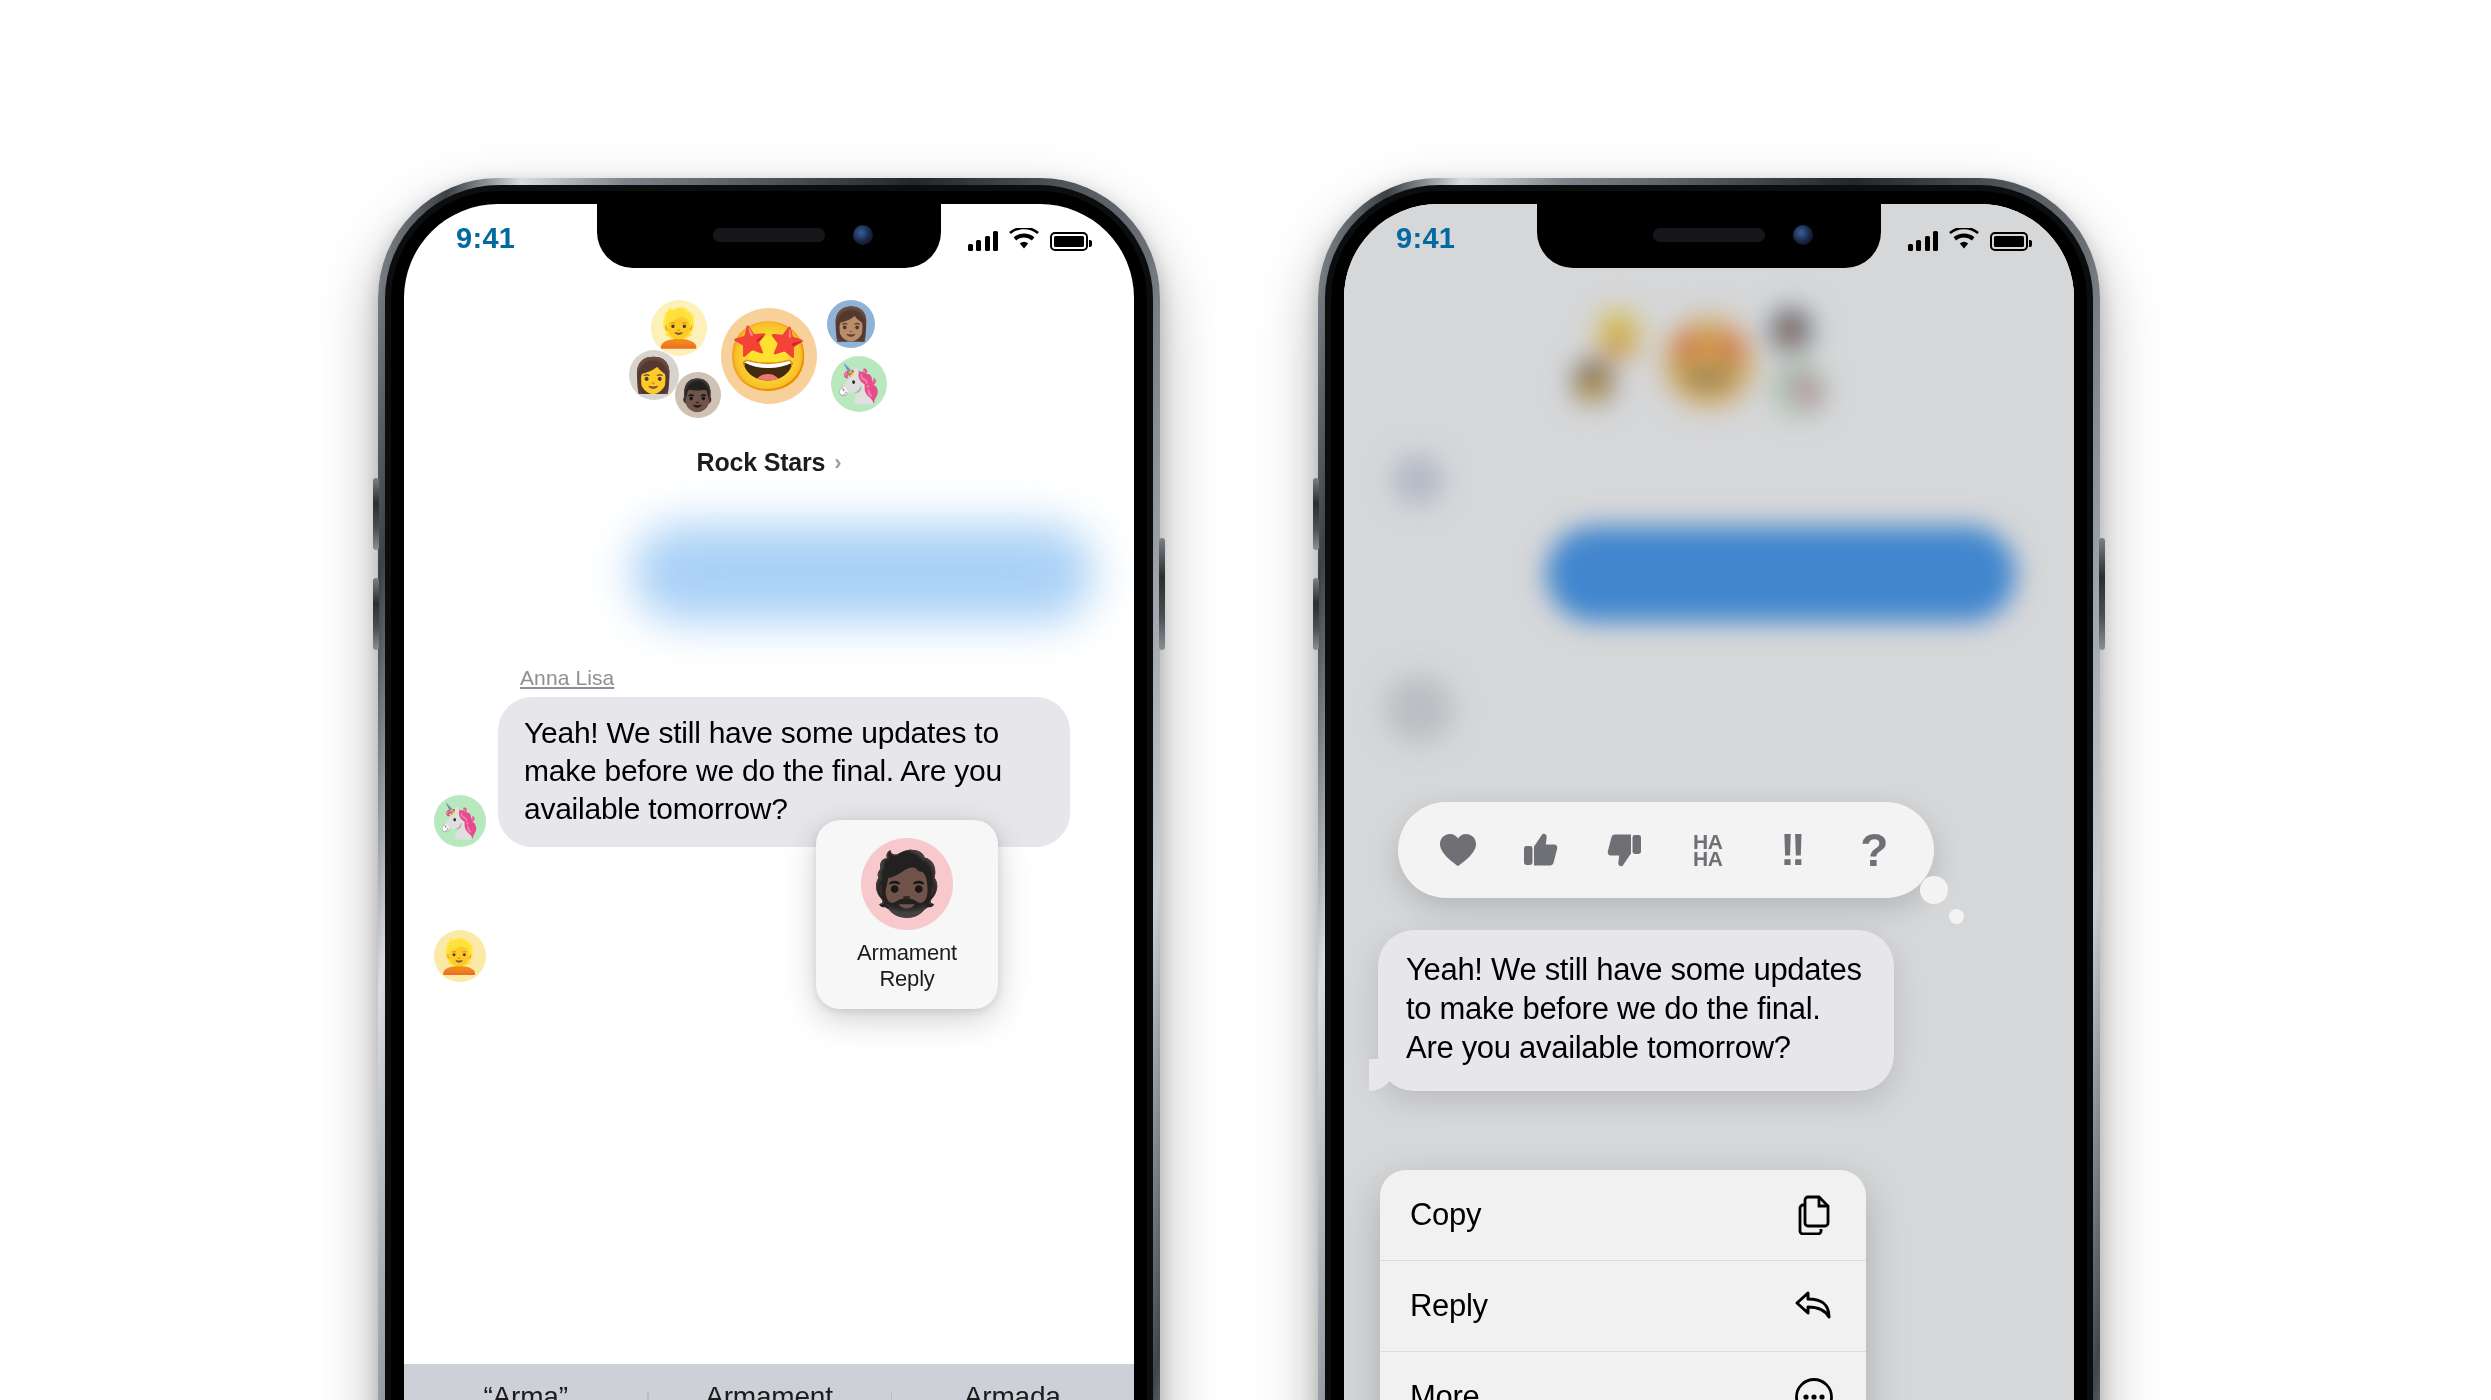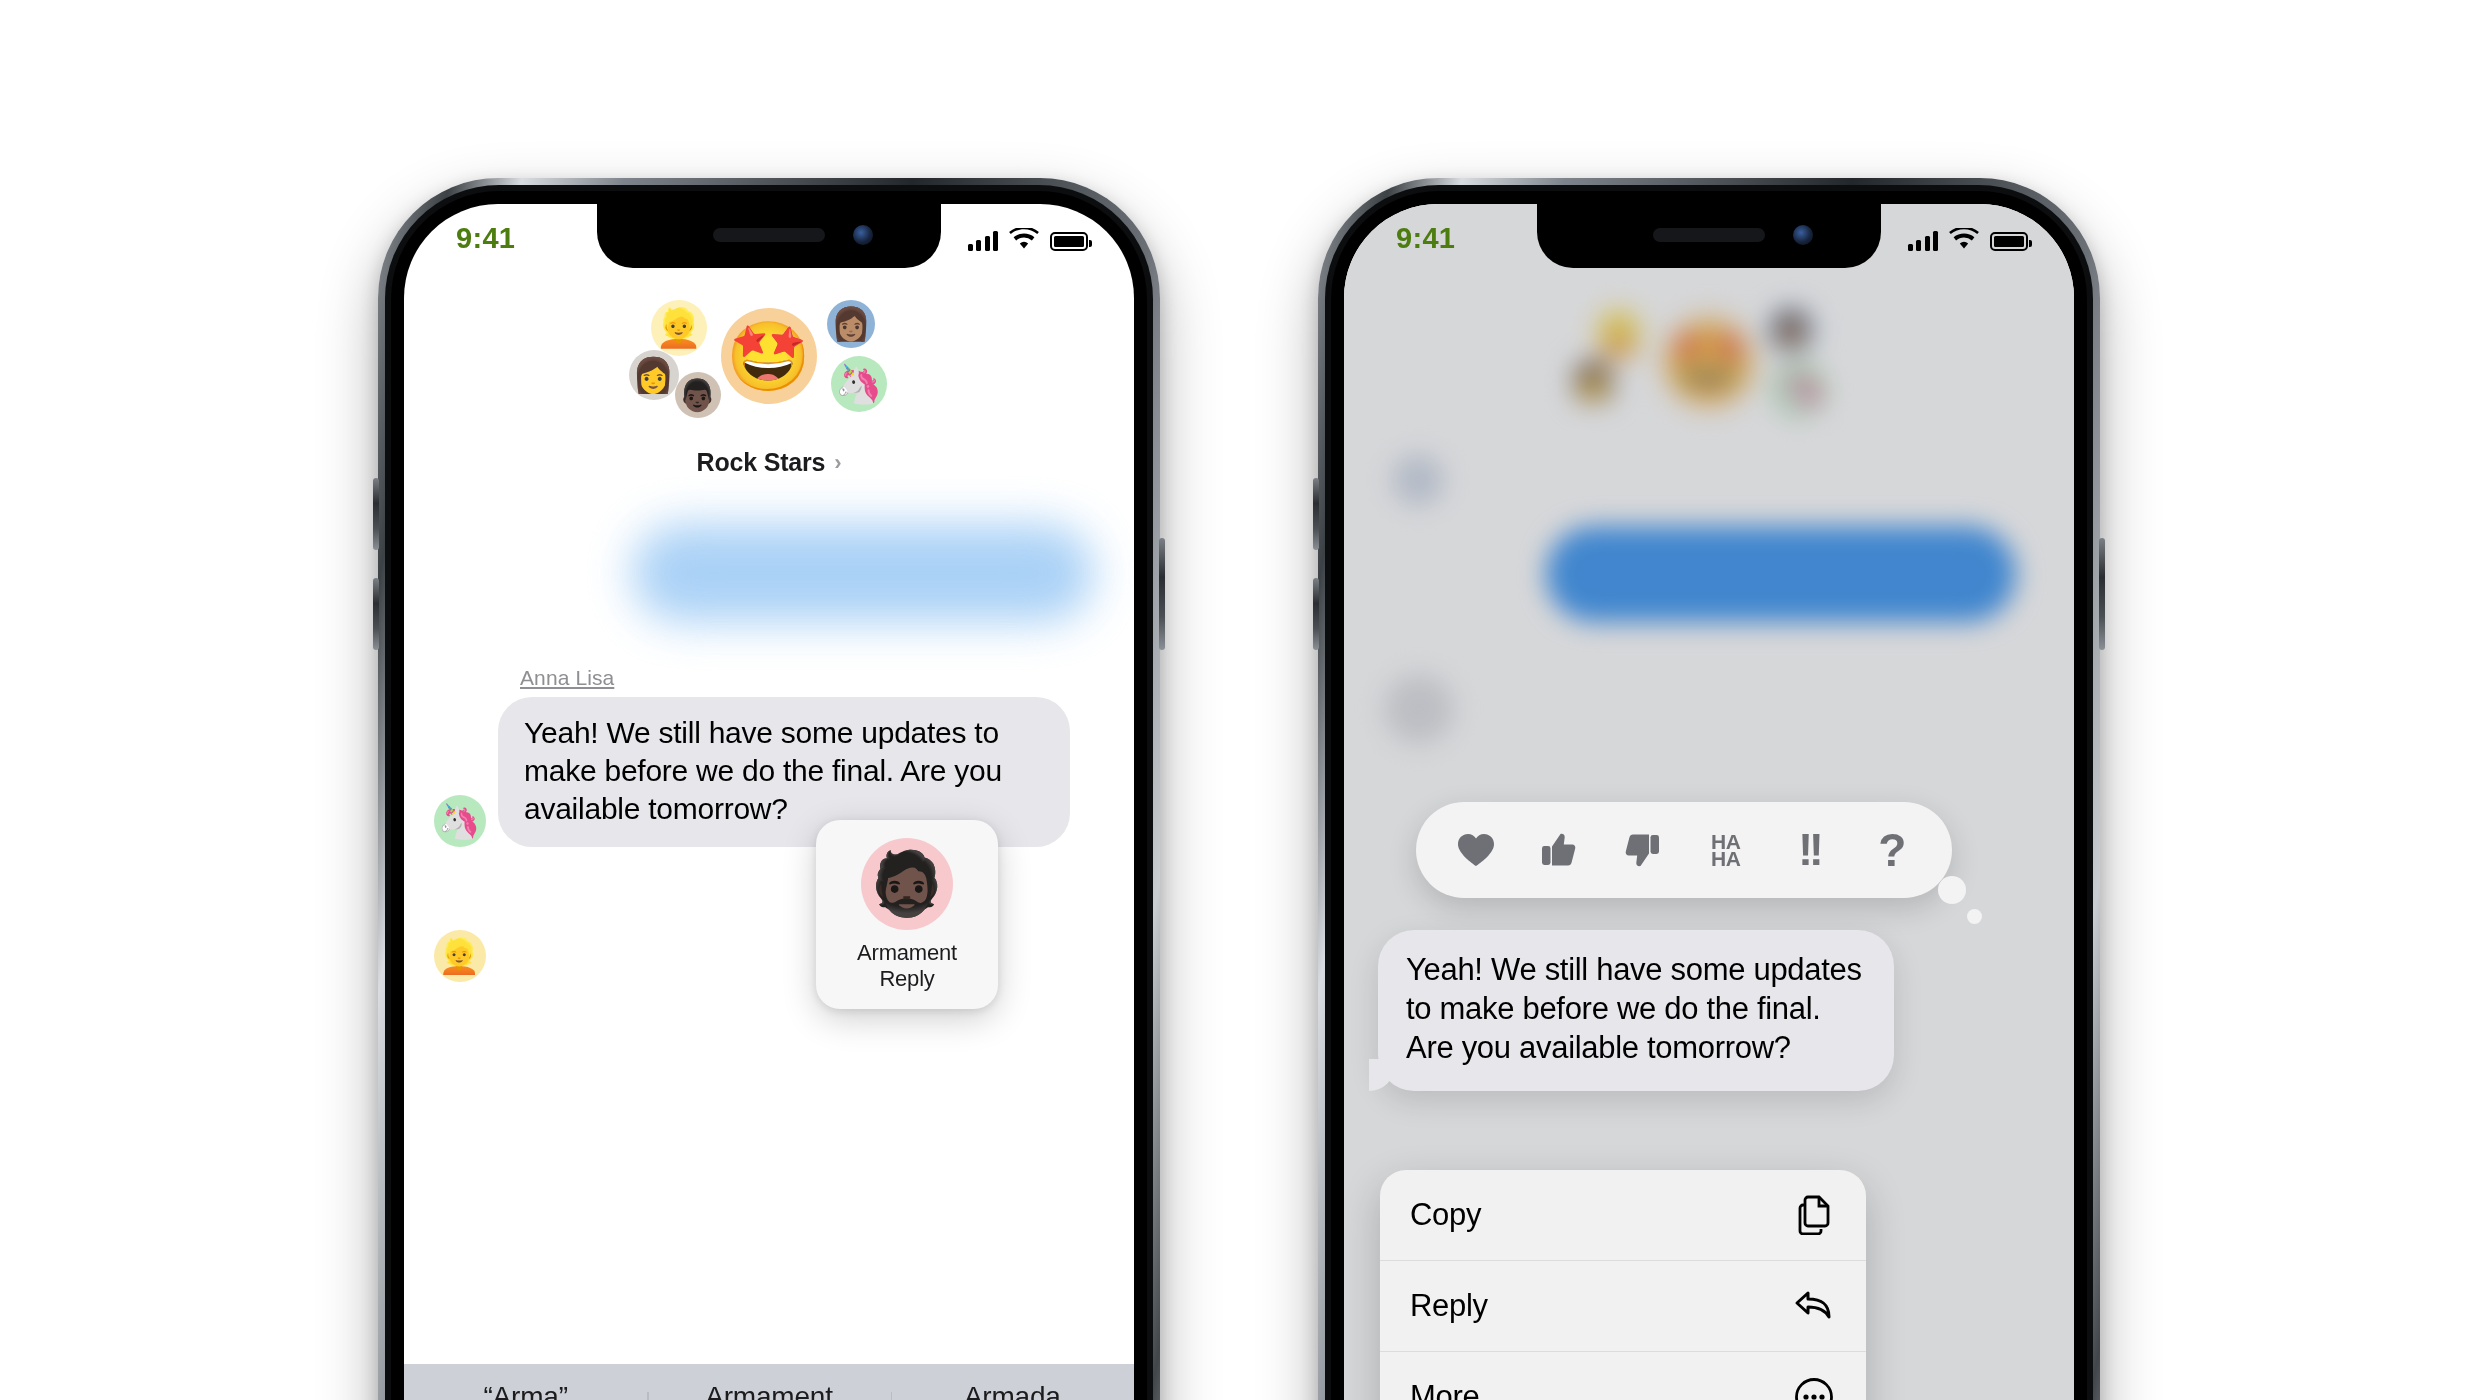--- a/index.html
+++ b/index.html
@@ -40,21 +40,21 @@
   }
   .speaker{position:absolute;left:50%;top:24px;transform:translateX(-50%);
     width:112px;height:14px;border-radius:8px;background:#15171a;}
   .frontcam{position:absolute;left:calc(50% + 84px);top:21px;
     width:20px;height:20px;border-radius:50%;
     background:radial-gradient(circle at 40% 38%,#3a5f9e 0%,#17243d 55%,#0a0e16 100%);}
 
   
   .statusbar{position:absolute;top:0;left:0;right:0;height:64px;z-index:35;}
   .clock{position:absolute;left:52px;top:18px;font-size:29px;font-weight:700;
-    letter-spacing:.3px;color:#4d7c0f;}
+    letter-spacing:.3px;color:#0369a1;}
   .status-right{position:absolute;right:46px;top:21px;display:flex;align-items:flex-end;gap:11px;height:26px;}
   .bars{display:flex;align-items:flex-end;gap:3.5px;height:22px;}
   .bars i{display:block;width:5px;background:#000;border-radius:1.5px;}
   .bars i:nth-child(1){height:7px}.bars i:nth-child(2){height:11px}
   .bars i:nth-child(3){height:15px}.bars i:nth-child(4){height:20px}
   .batt{width:38px;height:19px;border:2.6px solid #000;border-radius:5px;padding:2.4px;box-sizing:border-box;position:relative;}
   .batt::after{content:"";position:absolute;right:-6px;top:5.5px;width:3.2px;height:7px;background:#000;border-radius:0 2px 2px 0;}
   .batt i{display:block;width:100%;height:100%;background:#000;border-radius:1.5px;}
 
   
@@ -123,21 +123,21 @@
   .dim-layer{position:absolute;inset:0;background:rgba(120,122,128,.30);z-index:12;}
   .blurwrap{position:absolute;inset:0;filter:blur(13px);z-index:10;}
 
   .bg-avatars{position:absolute;top:96px;left:0;right:0;height:150px;}
   .bg-blue{position:absolute;right:58px;top:322px;width:470px;height:96px;border-radius:48px;background:#2a8cf0;}
   .bg-grey{position:absolute;left:40px;top:470px;width:70px;height:70px;border-radius:50%;background:#dcdce0;}
   .bg-chip{position:absolute;left:48px;top:250px;width:52px;height:52px;border-radius:50%;background:#cdd6e4;}
 
   
   .tapback{
-    position:absolute;left:72px;top:598px;width:536px;height:96px;border-radius:48px;
+    position:absolute;left:54px;top:598px;width:536px;height:96px;border-radius:48px;
     background:#f3f3f4;box-shadow:0 10px 30px rgba(0,0,0,.16);
     display:flex;align-items:center;justify-content:space-around;padding:0 18px;box-sizing:border-box;z-index:30;
   }
   .tb{color:#6f7075;display:flex;align-items:center;justify-content:center;width:62px;height:62px;}
   .tb .haha{font-size:21px;font-weight:800;line-height:.82;text-align:center;letter-spacing:-.5px;}
   .tb .bang{font-size:44px;font-weight:800;letter-spacing:-4px;line-height:1;}
   .tb .qm{font-size:46px;font-weight:800;line-height:1;}
   .tb-dot1{position:absolute;right:-14px;bottom:-6px;width:28px;height:28px;border-radius:50%;background:#f3f3f4;z-index:31;}
   .tb-dot2{position:absolute;right:-30px;bottom:-26px;width:15px;height:15px;border-radius:50%;background:#f3f3f4;z-index:31;}
 

